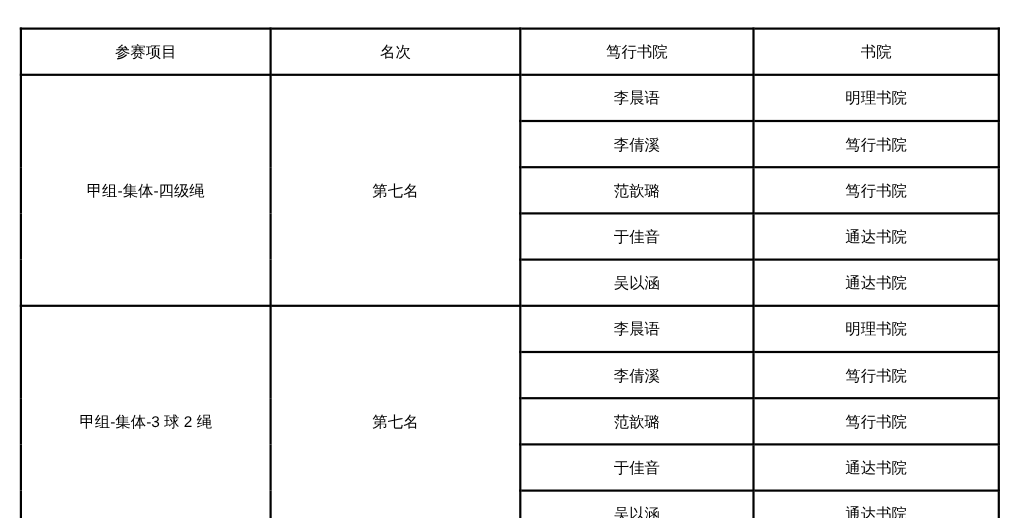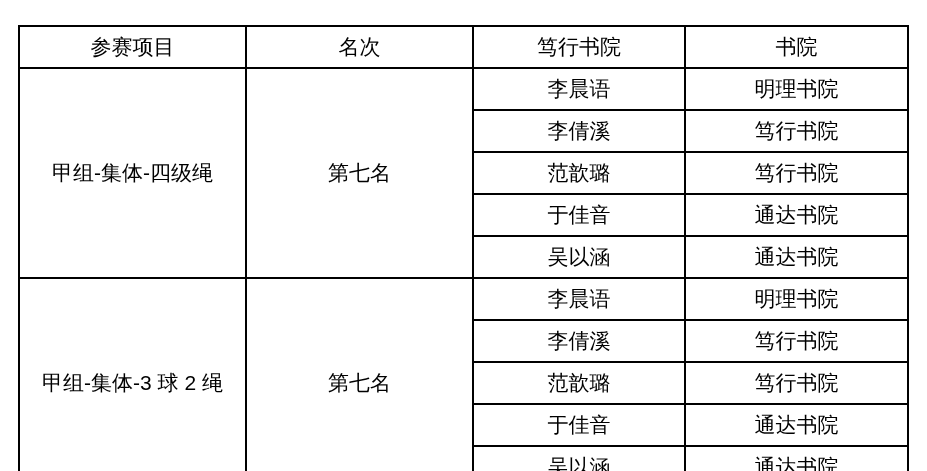--- a/index.html
+++ b/index.html
@@ -25,21 +25,21 @@
     left: 18px;
     top: 25px;
     width: 889px;
     border-collapse: collapse;
     table-layout: fixed;
   }
   table.result-table td {
     border: 2px solid #000000;
     text-align: center;
     vertical-align: middle;
-    font-size: 21px;
+    font-size: 14px;
     line-height: 1.35;
     padding: 3px 4px;
     font-family: "Liberation Sans", sans-serif;
     color: #000000;
   }
   .col-event  { width: 227px; }
   .col-rank   { width: 227px; }
   .col-athlete{ width: 212px; }
   .col-college{ width: 223px; }
 

